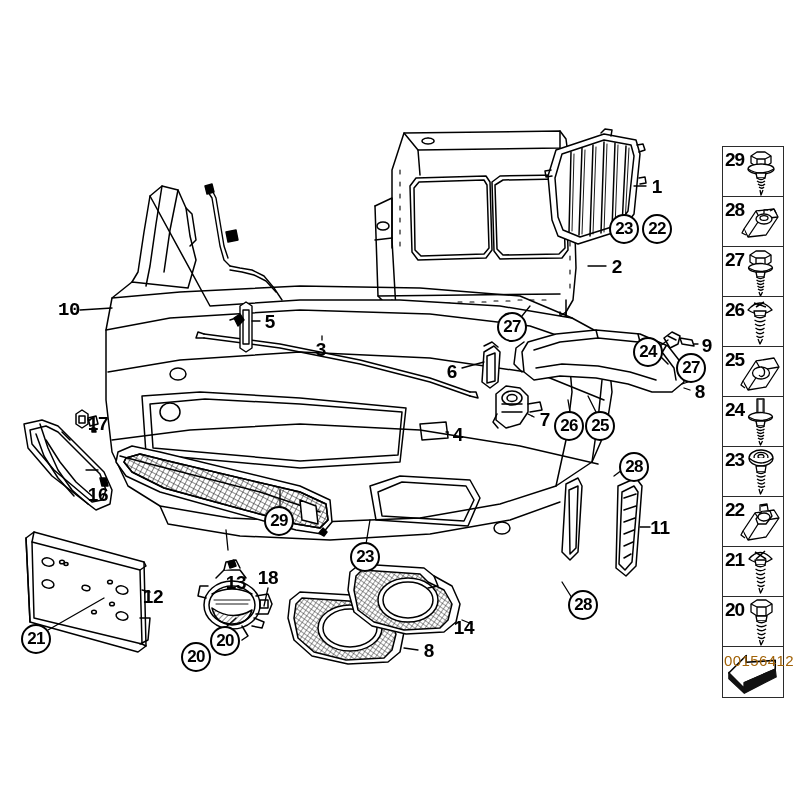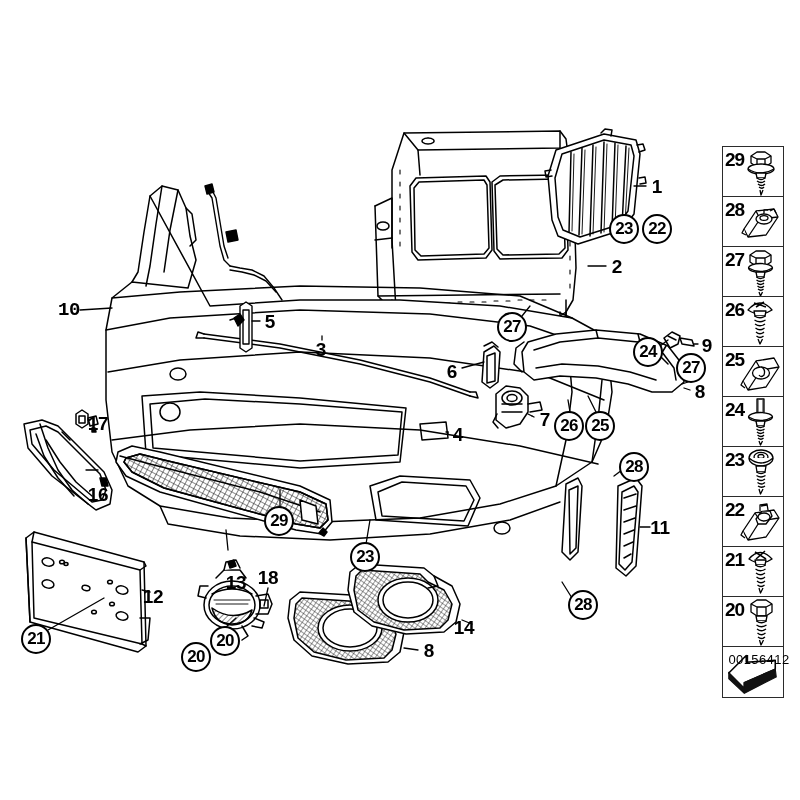--- a/index.html
+++ b/index.html
@@ -62,23 +62,23 @@
     font-weight:bold;font-size:19px;line-height:19px;
     letter-spacing:-1px;
     color:#000;
   }
   .lgart{position:absolute;right:1px;top:0;width:42px;height:50px;}
   #diagid{
     position:absolute;
     left:722px;top:652px;width:74px;
     text-align:center;
     font-family:"Liberation Sans", sans-serif;
-    font-size:13px;
+    font-size:15px;
     letter-spacing:0.4px;
-    color:#000000;
+    color:#a16207;
   }
 </style>
 </head>
 <body>
 
 <div id="sheet">
 
   <svg id="art" viewBox="0 0 800 800" xmlns="http://www.w3.org/2000/svg">
     <defs>
       <pattern id="mesh" width="5" height="5" patternUnits="userSpaceOnUse" patternTransform="rotate(28)">

